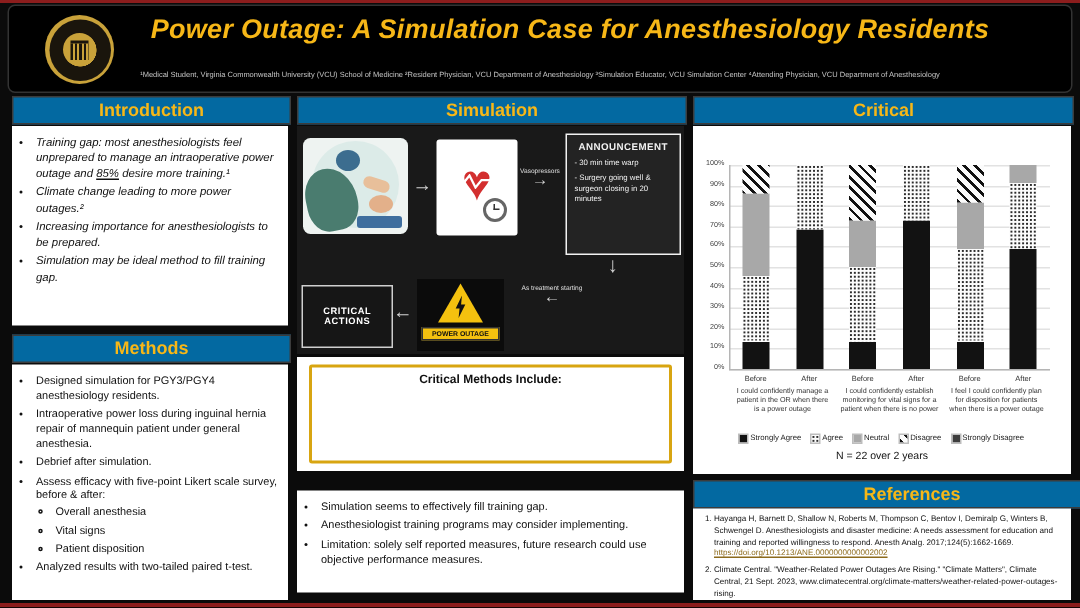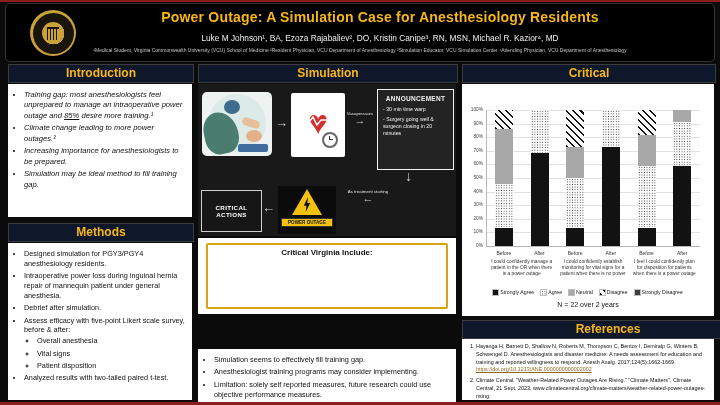--- a/index.html
+++ b/index.html
@@ -16,40 +16,40 @@
         background:#c9a23a;display:flex;align-items:center;justify-content:center;}
   .seal-ring{width:41px;height:41px;border-radius:50%;
         background:radial-gradient(circle,#c9a23a 0 37%,#1a150c 38% 100%);
         display:flex;align-items:center;justify-content:center;}
   .seal-core{width:22px;height:22px;border-radius:50%;background:#c9a23a;
         display:flex;align-items:flex-end;justify-content:center;}
   .seal-building{width:12px;height:11px;margin-bottom:4px;
         background:repeating-linear-gradient(90deg,#1a150c 0 1.5px,#c9a23a 1.5px 3px);
         border-top:2px solid #1a150c;}
   .title{position:absolute;top:5px;left:70px;right:30px;text-align:center;
-         font-size:14px;font-weight:bold;color:#f7b717;letter-spacing:.2px;}
+         font-size:18px;font-weight:bold;color:#f7b717;letter-spacing:.2px;font-style:italic;}
   .authors{position:absolute;top:29px;left:70px;right:30px;text-align:center;
          font-size:8.3px;color:#f0f0f0;}
   .affils{position:absolute;top:43px;left:10px;right:10px;text-align:center;
          font-size:5px;color:#c4c4c4;}
 
   
-  .sec-bar{position:absolute;height:17px;background:#0f172a;border:1px solid #3c3c3c;
+  .sec-bar{position:absolute;height:17px;background:#0369a1;border:1px solid #3c3c3c;
            color:#f7b717;font-weight:bold;font-size:12px;text-align:center;line-height:16px;}
   .panel{position:absolute;background:#fff;color:#111;}
 
   #intro-bar{left:8px;top:64px;width:184px;}
   #intro-panel{left:8px;top:84px;width:184px;height:133px;}
   #methods-bar{left:8px;top:223px;width:184px;}
   #methods-panel{left:8px;top:243px;width:184px;height:157px;}
   #sim-bar{left:198px;top:64px;width:258px;}
   #sim-panel{position:absolute;left:198px;top:84px;width:258px;height:152px;background:#191919;}
   #crit-outer{left:198px;top:238px;width:258px;height:76px;}
   #conc-bar{left:198px;top:318px;width:258px;}
-  #conc-panel{left:198px;top:349px;width:258px;height:57px;}
+  #conc-panel{left:198px;top:327px;width:258px;height:68px;}
   #results-bar{left:462px;top:64px;width:252px;}
   #chart-panel{left:462px;top:84px;width:252px;height:232px;}
   #refs-bar{left:462px;top:320px;width:252px;padding-left:19px;}
   #refs-panel{left:462px;top:339px;width:252px;height:61px;}
 
   ul.main{margin:0;padding:6px 6px 0 16px;line-height:1.35;}
   ul.main li{margin-bottom:2.5px;}
   ul.sub{list-style-type:circle;margin:1px 0 0;padding-left:13px;}
   #intro-panel ul.main{font-size:7.6px;font-style:italic;}
   #methods-panel ul.main{font-size:7.3px;}
@@ -151,21 +151,20 @@
 
   <div class="hdr">
     <div class="seal">
       <div class="seal-ring">
         <div class="seal-core">
           <div class="seal-building"></div>
         </div>
       </div>
     </div>
     <div class="title">Power Outage: A Simulation Case for Anesthesiology Residents</div>
-    <div class="authors">Luke M Johnson¹, BA, Ezoza Rajabaliev², DO, Kristin Canipe³, RN, MSN, Michael R. Kazior⁴, MD</div>
     <div class="affils">¹Medical Student, Virginia Commonwealth University (VCU) School of Medicine  ²Resident Physician, VCU Department of Anesthesiology  ³Simulation Educator, VCU Simulation Center  ⁴Attending Physician, VCU Department of Anesthesiology</div>
   </div>
 
   <div class="sec-bar" id="intro-bar">Introduction</div>
   <div class="panel" id="intro-panel">
     <ul class="main" id="intro-list">
         <li>Training gap: most anesthesiologists feel unprepared to manage an intraoperative power outage and <u>85%</u> desire more training.¹</li>
         <li>Climate change leading to more power outages.²</li>
         <li>Increasing importance for anesthesiologists to be prepared.</li>
         <li>Simulation may be ideal method to fill training gap.</li>
@@ -222,21 +221,21 @@
       <div class="tri">
         <div class="bolt"></div>
       </div>
       <div class="power-banner">POWER OUTAGE</div>
     </div>
     <div class="simchild arr-g arr-l2">←</div>
     <div class="simchild cabox">CRITICAL ACTIONS</div>
   </div>
   <div class="panel" id="crit-outer">
     <div class="crit-box">
-      <div class="crit-title">Critical Virginia Include:</div>
+      <div class="crit-title">Critical Methods Include:</div>
     </div>
   </div>
   <div class="panel" id="conc-panel">
     <ul class="main" id="conclusion-list">
         <li>Simulation seems to effectively fill training gap.</li>
         <li>Anesthesiologist training programs may consider implementing.</li>
         <li>Limitation: solely self reported measures, future research could use objective performance measures.</li>
       </ul>
   </div>
 

